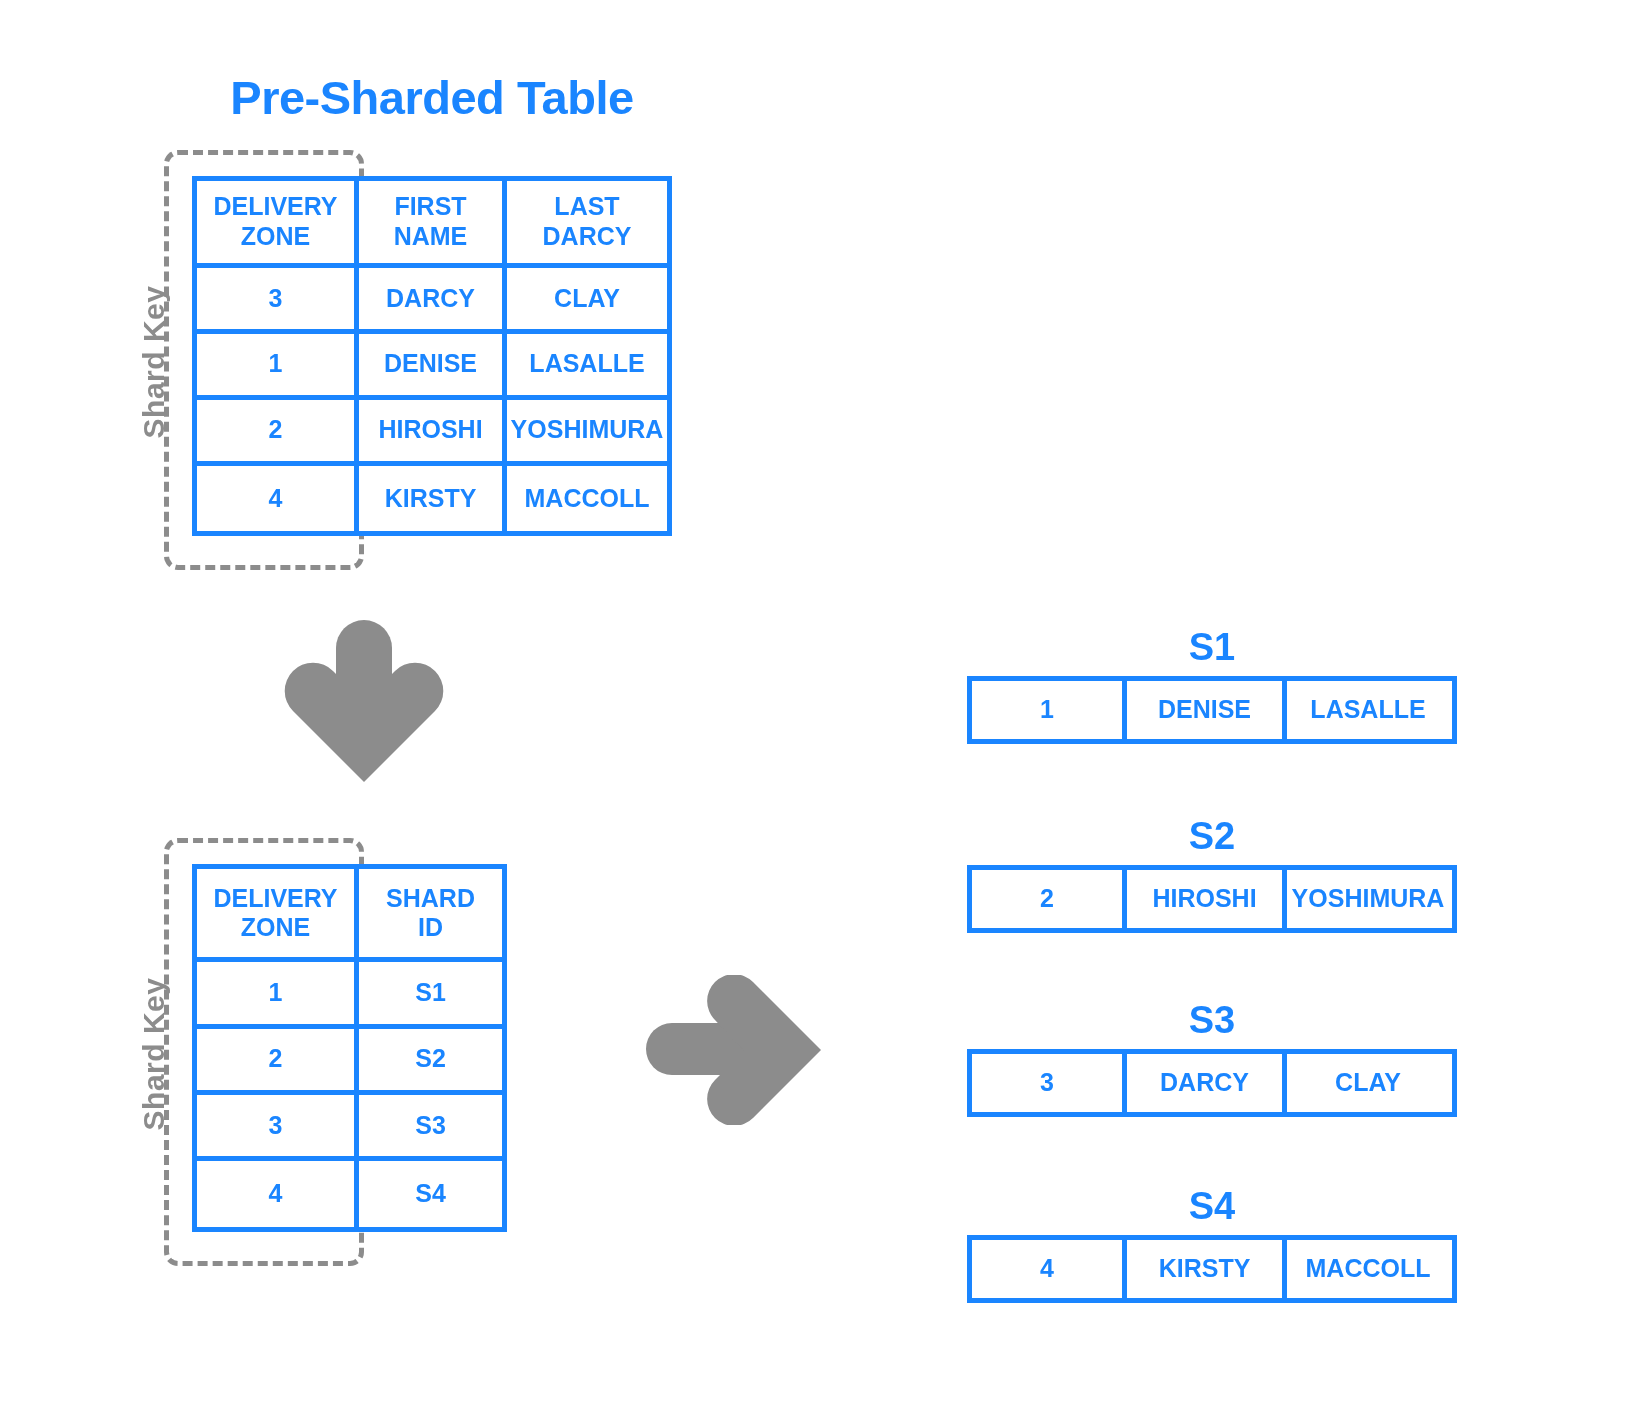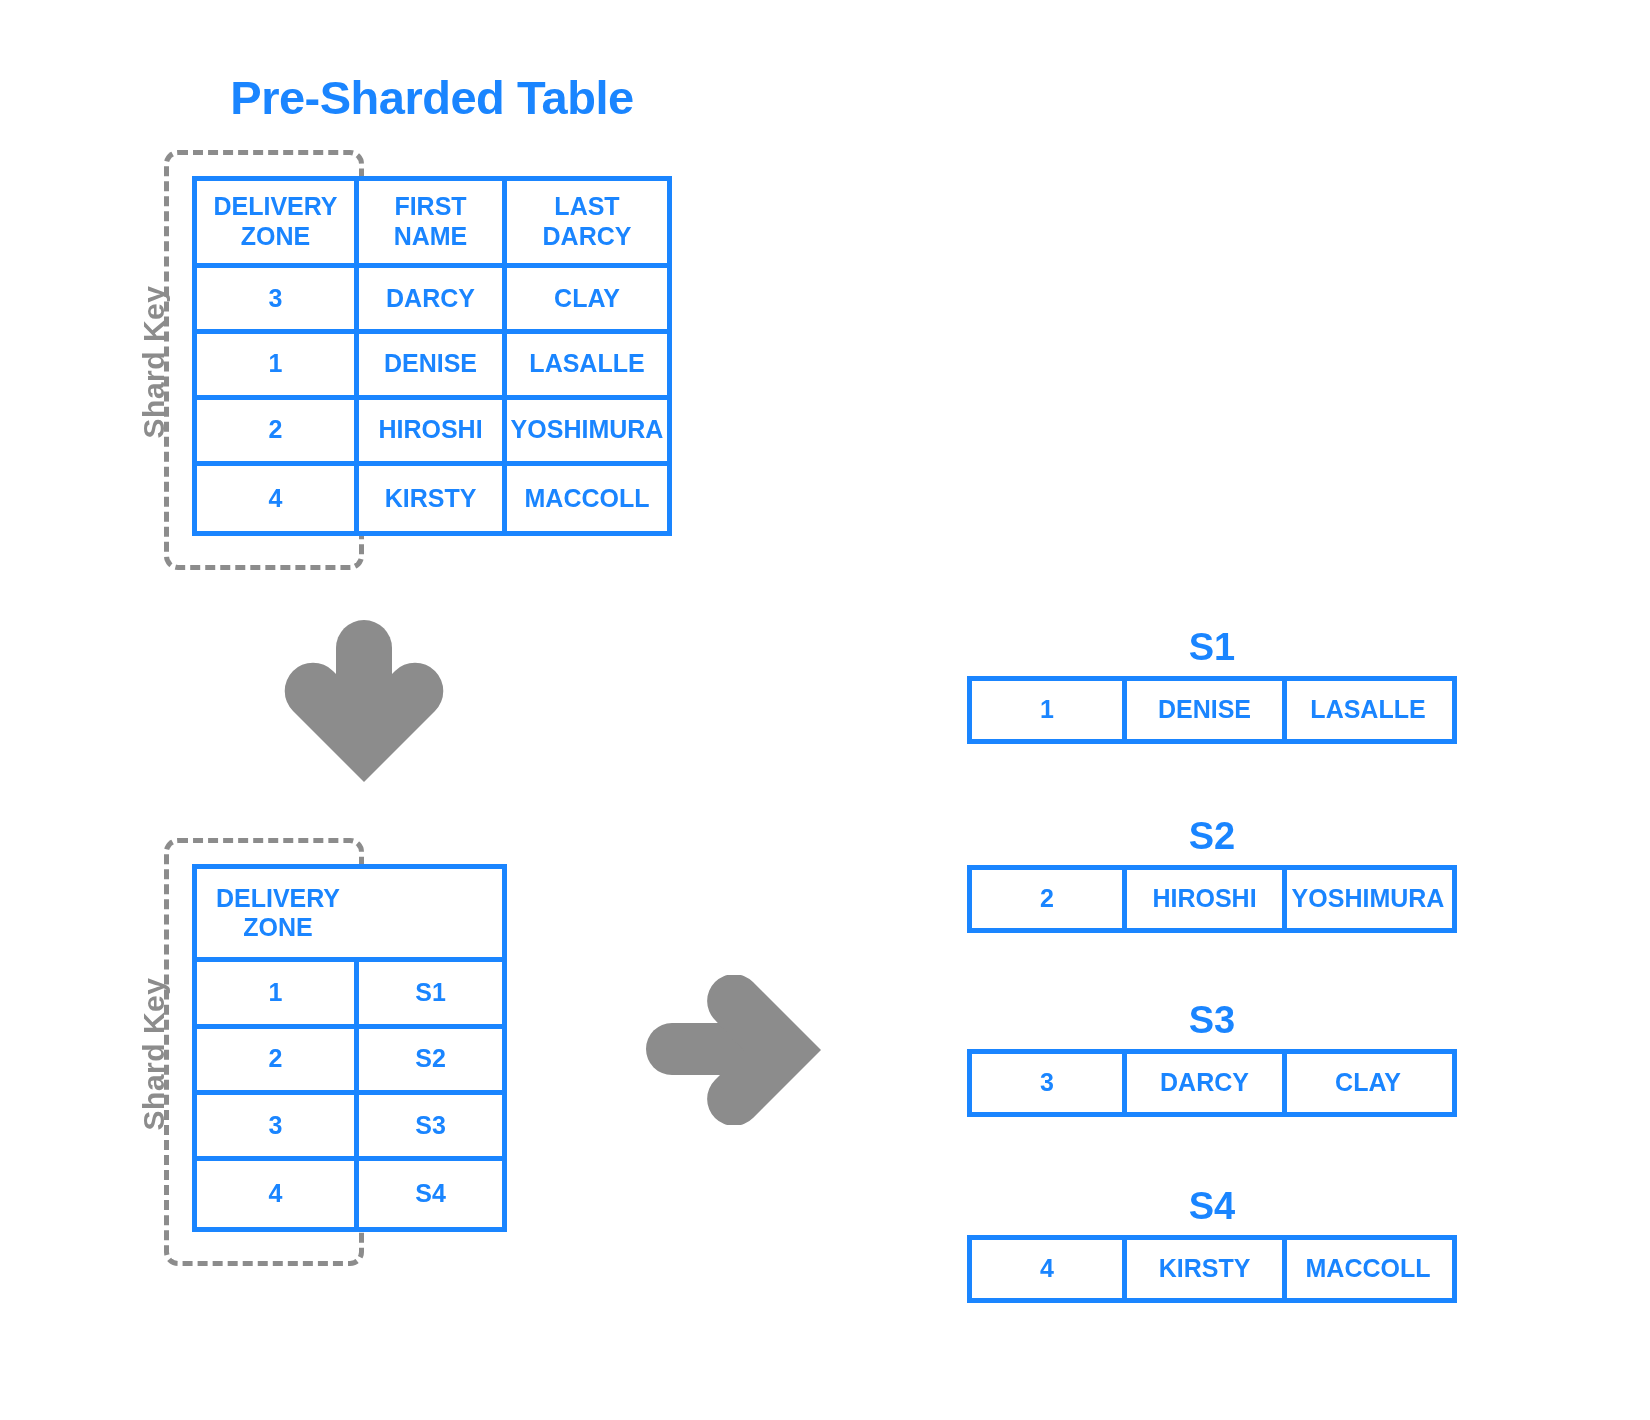--- a/index.html
+++ b/index.html
@@ -185,20 +185,22 @@
   </div>
 
   <div class="shardkey-box" style="left:160px; top:838px; width:200px; height:428px;"></div>
   <div class="shardkey-label" style="left:50px; top:1037px; width:200px;">Shard Key</div>
 
   <div class="gtable" id="table-shardmap">
 
     <div class="grow head">
       <div class="gcell c0">DELIVERY
 ZONE</div>
+      <div class="gcell c1">SHARD
+ID</div>
     </div>
 
     <div class="grow">
       <div class="gcell c0">1</div>
       <div class="gcell c1">S1</div>
     </div>
 
     <div class="grow">
       <div class="gcell c0">2</div>
       <div class="gcell c1">S2</div>

